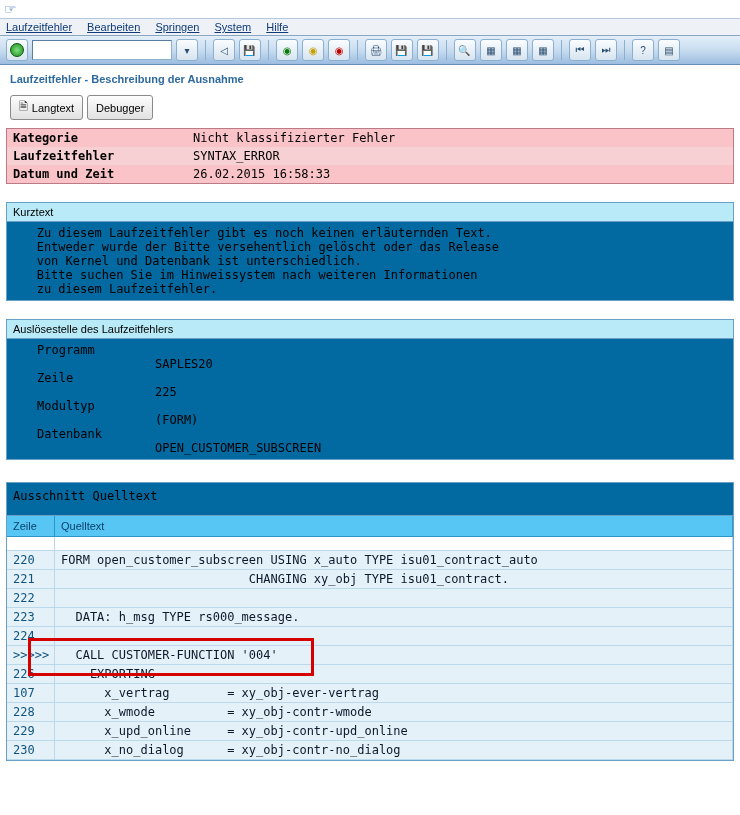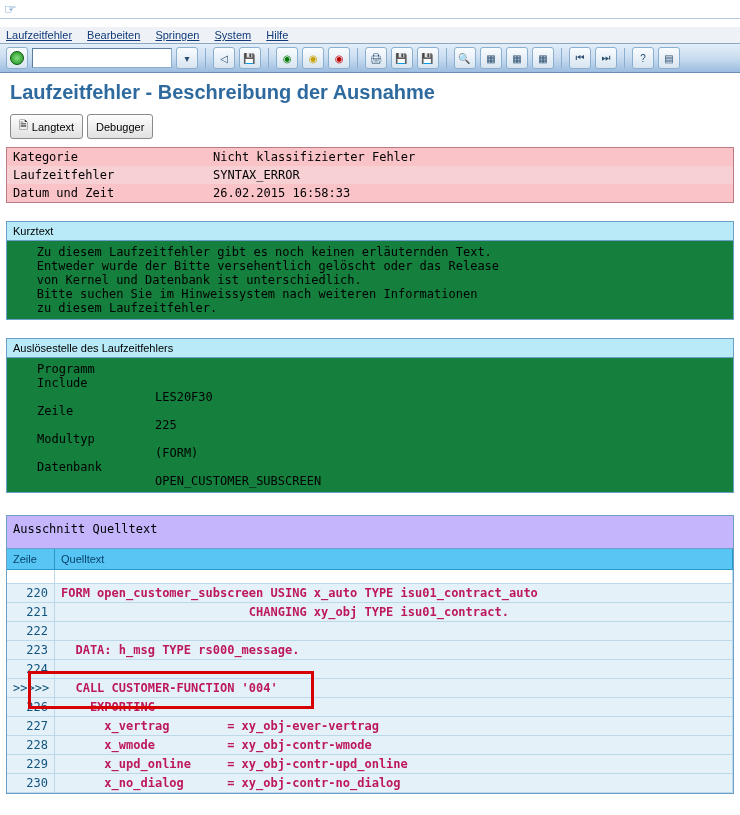--- a/index.html
+++ b/index.html
@@ -15,21 +15,20 @@
     background: #fff;
     color: #2a6cb0;
     font-size: 14px;
     padding: 1px 4px;
     border-bottom: 1px solid #b5c9de;
   }
   .menubar {
     background: #eef2f6;
     padding: 2px 6px;
     border-bottom: 1px solid #8aa7c2;
-    margin-top: 8px;
   }
   .menubar span {
     margin-right: 12px;
     text-decoration: underline;
     color: #103a7a;
     cursor: default;
   }
   .toolbar {
     background: linear-gradient(#e3eef9, #c9ddf0 50%, #9cbce0);
     border-bottom: 1px solid #6a8eb3;
@@ -67,21 +66,21 @@
     padding: 1px 4px;
   }
   .tb-sep {
     width: 1px; height: 20px;
     background: #8bb0cf;
     margin: 0 3px;
   }
   .title-area {
     padding: 8px 10px 6px 10px;
     font-family: Verdana, sans-serif;
-    font-size: 20px;
+    font-size: 11px;
     font-weight: bold;
     color: #2f6a9f;
     background: #fff;
   }
   .btnrow {
     padding: 4px 10px 8px 10px;
     display: flex;
     gap: 4px;
   }
   .sap-button {
@@ -107,25 +106,25 @@
   .pinkbox .row {
     display: flex;
     padding: 2px 6px;
   }
   .pinkbox .row:nth-child(odd) {
     background: #fac3c8;
   }
   .pinkbox .row:nth-child(even) {
     background: #f6d0d3;
   }
-  .pinkbox .k { width: 200px; }
+  .pinkbox .k { width: 180px; font-weight: bold; }
   .panel {
     margin-top: 18px;
     border: 1px solid #6aa0c8;
-    background: #15803d;
+    background: #0369a1;
     font-family: "Lucida Console", monospace;
     font-size: 12px;
   }
   .panel-hdr {
     background: #b8ebf7;
     padding: 3px 6px;
     border-bottom: 1px solid #6aa0c8;
     font-family: Verdana, sans-serif;
     font-size: 11px;
   }
@@ -139,21 +138,21 @@
   .kv { display: flex; flex-direction: column; }
   .kv .kk { width: 180px; padding-left: 22px;}
   .kv .vv { padding-left: 140px; }
   .srcpanel {
     margin-top: 22px;
     border: 1px solid #6aa0c8;
     font-family: "Lucida Console", monospace;
     font-size: 12px;
   }
   .srcpanel-hdr {
-    background: #c4b5fd;
+    background: #0369a1;
     padding: 6px 6px 12px 6px;
     border-bottom: 1px solid #6aa0c8;
   }
   .srcgrid {
     display: grid;
     grid-template-columns: 48px 1fr;
   }
   .srcgrid .colhdr {
     background: #58c6f5;
     color: #07416b;
@@ -163,27 +162,25 @@
     font-family: Verdana, sans-serif;
     font-size: 11px;
   }
   .code-row .cell {
     background: #e4f1f8;
     border-right: 1px solid #bcd9eb;
     border-bottom: 1px solid #bcd9eb;
     padding: 2px 6px;
   }
   .code-row .lino {
-    text-align: right;
     color: #10537e;
   }
   .code-row .src {
     white-space: pre;
-    color: #be185d;
-    font-weight: bold;
+    color: #0f172a;
   }
   .highlight-wrap {
     position: relative;
   }
   .redbox {
     position: absolute;
     border: 3px solid #d70000;
     pointer-events: none;
   }
 </style>
@@ -268,24 +265,21 @@
       <div class="line">   Bitte suchen Sie im Hinweissystem nach weiteren Informationen</div>
       <div class="line">   zu diesem Laufzeitfehler.</div>
     </div>
   </div>
 
   <div class="panel">
     <div class="panel-hdr">Auslösestelle des Laufzeitfehlers</div>
     <div class="panel-body">
       <div class="kv">
           <div class="kk">Programm</div>
-        </div>
-      <div class="kv">
-          <div class="kk">Include</div>
-          <div class="vv">LES20F30</div>
+          <div class="vv">SAPLES20</div>
         </div>
       <div class="kv">
           <div class="kk">Zeile</div>
           <div class="vv">225</div>
         </div>
       <div class="kv">
           <div class="kk">Modultyp</div>
           <div class="vv">(FORM)</div>
         </div>
       <div class="kv">
@@ -327,21 +321,21 @@
           </div>
           <div class="srcgrid code-row">
             <div class="cell lino">&gt;&gt;&gt;&gt;&gt;</div>
             <div class="cell src">  CALL CUSTOMER-FUNCTION '004'</div>
           </div>
           <div class="srcgrid code-row">
             <div class="cell lino">226</div>
             <div class="cell src">    EXPORTING</div>
           </div>
           <div class="srcgrid code-row">
-            <div class="cell lino">227</div>
+            <div class="cell lino">107</div>
             <div class="cell src">      x_vertrag        = xy_obj-ever-vertrag</div>
           </div>
           <div class="srcgrid code-row">
             <div class="cell lino">228</div>
             <div class="cell src">      x_wmode          = xy_obj-contr-wmode</div>
           </div>
           <div class="srcgrid code-row">
             <div class="cell lino">229</div>
             <div class="cell src">      x_upd_online     = xy_obj-contr-upd_online</div>
           </div>

